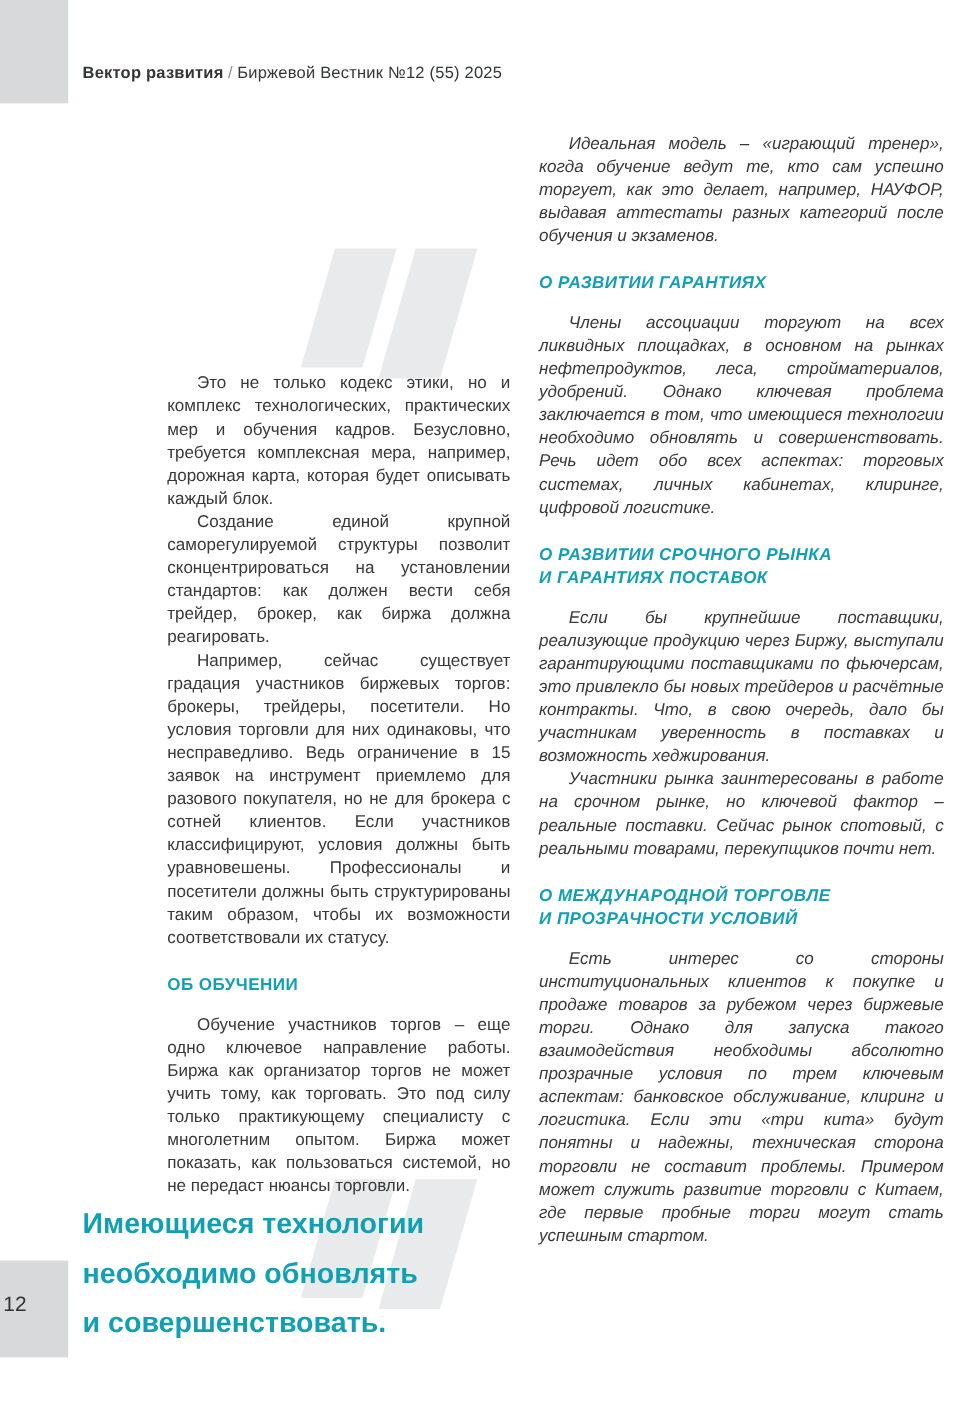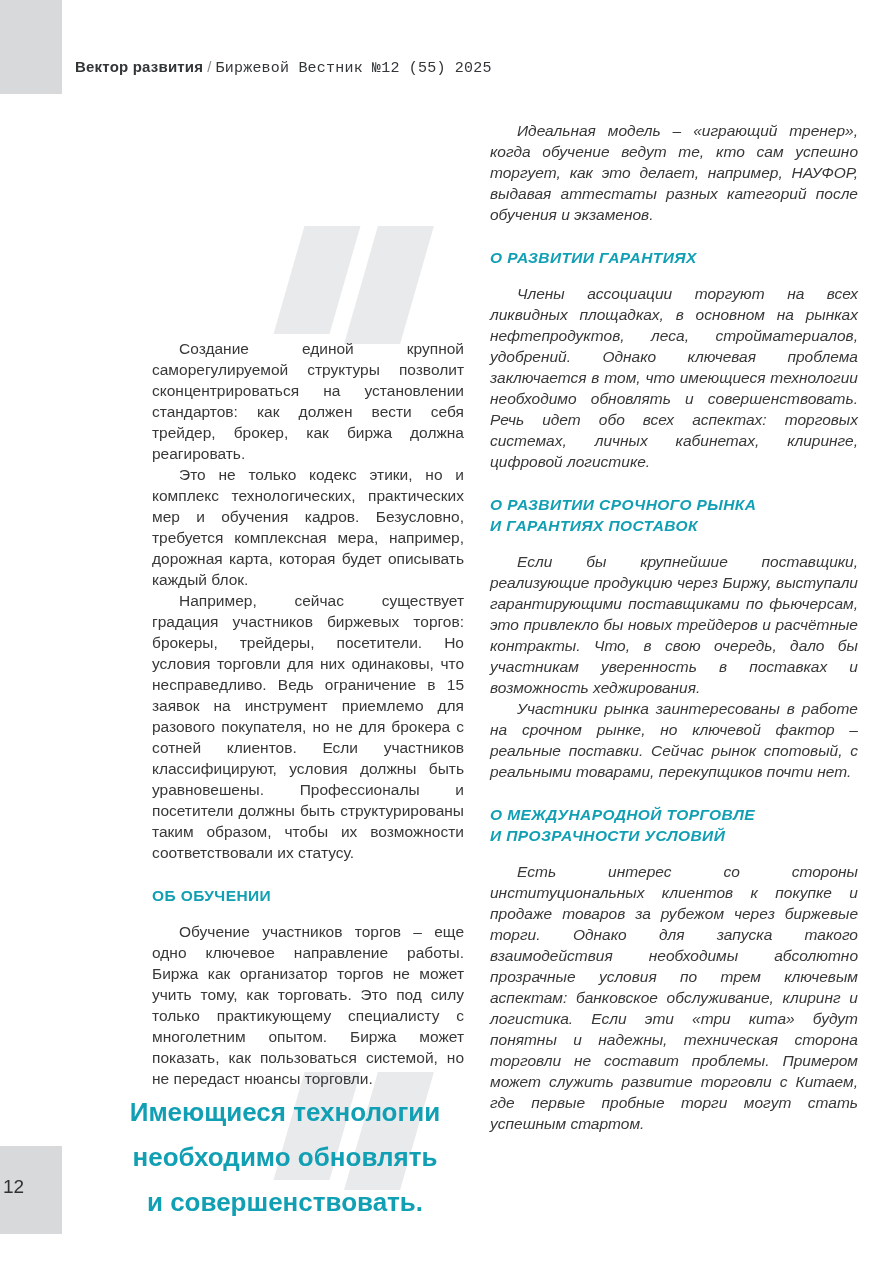--- a/index.html
+++ b/index.html
@@ -23,33 +23,33 @@
     position: absolute;
     left: 75px;
     top: 58px;
     font-size: 15px;
     color: #333637;
     letter-spacing: 0.2px;
     white-space: nowrap;
   }
   .header .brand { font-weight: 700; }
   .header .sep { color: #8a8d8e; font-weight: 400; padding: 0 4px; }
-  .header .issue { font-weight: 400; font-family: Liberation Mono, monospace; }
+  .header .issue { font-weight: 400; }
 
   .pullquote {
     position: absolute;
     z-index: 2;
     color: #119fb4;
     font-weight: 700;
     font-size: 26px;
     white-space: pre-line;
     line-height: 38px;
   }
   .pullquote.top { left: 75px; top: 120px; width: 420px; }
-  .pullquote.bottom { left: 75px; top: 1090px; width: 420px; line-height: 45px; text-align: center; }
+  .pullquote.bottom { left: 75px; top: 1090px; width: 420px; line-height: 45px; }
 
   .quote-marks {
     position: absolute;
     z-index: 1;
     display: flex;
     gap: 16px;
   }
   .quote-marks.top { left: 289px; top: 226px; }
   .quote-marks.bottom { left: 289px; top: 1072px; }
   .quote-marks .stroke {
@@ -119,22 +119,22 @@
     <span class="brand">Вектор развития</span><span class="sep">/</span><span class="issue">Биржевой Вестник №12 (55) 2025</span>
   </div>
 
   <div class="quote-marks top">
     <div class="stroke"></div>
     <div class="stroke tall"></div>
   </div>
 
 
   <div class="left-body body-text">
+    <p>Это не только кодекс этики, но и комплекс технологических, практических мер и обучения кадров. Безусловно, требуется комплексная мера, например, дорожная карта, которая будет описывать каждый блок.</p>
     <p>Создание единой крупной саморегулируемой структуры позволит сконцентрироваться на установлении стандартов: как должен вести себя трейдер, брокер, как биржа должна реагировать.</p>
-    <p>Это не только кодекс этики, но и комплекс технологических, практических мер и обучения кадров. Безусловно, требуется комплексная мера, например, дорожная карта, которая будет описывать каждый блок.</p>
     <p>Например, сейчас существует градация участников биржевых торгов: брокеры, трейдеры, посетители. Но условия торговли для них одинаковы, что несправедливо. Ведь ограничение в 15 заявок на инструмент приемлемо для разового покупателя, но не для брокера с сотней клиентов. Если участников классифицируют, условия должны быть уравновешены. Профессионалы и посетители должны быть структурированы таким образом, чтобы их возможности соответствовали их статусу.</p>
     <div class="section-heading">ОБ ОБУЧЕНИИ</div>
     <p>Обучение участников торгов – еще одно ключевое направление работы. Биржа как организатор торгов не может учить тому, как торговать. Это под силу только практикующему специалисту с многолетним опытом. Биржа может показать, как пользоваться системой, но не передаст нюансы торговли.</p>
   </div>
 
   <div class="quote-marks bottom">
     <div class="stroke"></div>
     <div class="stroke tall"></div>
   </div>
 

